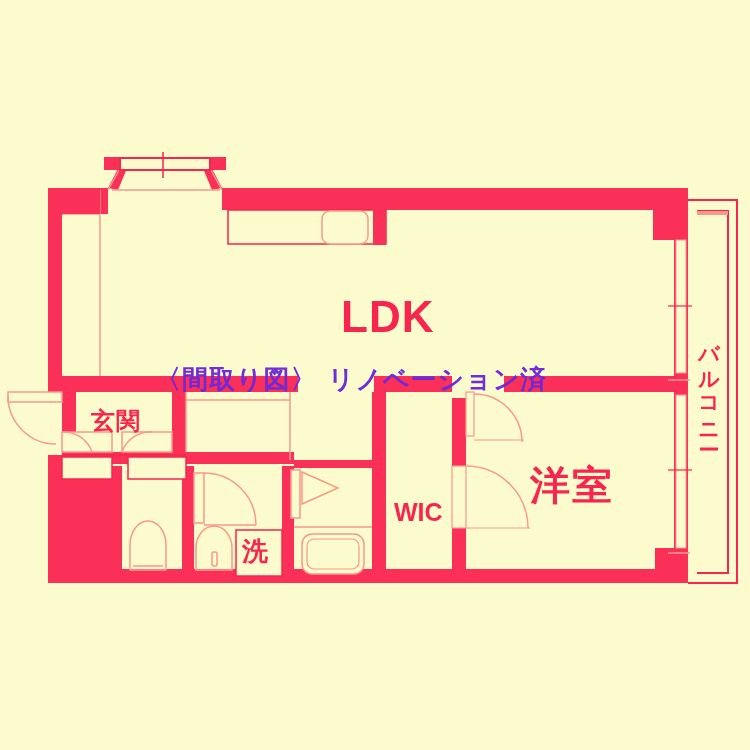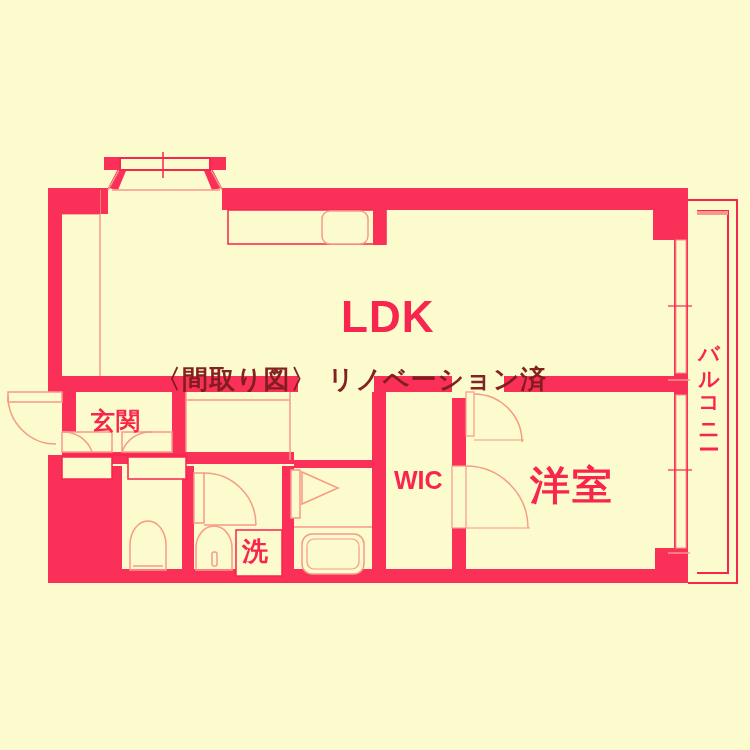--- a/index.html
+++ b/index.html
@@ -38,21 +38,21 @@
   }
   .label-yoshitsu {
     left: 530px;
     top: 465px;
     font-size: 40px;
     letter-spacing: 2px;
     font-family: Liberation Sans, sans-serif;
   }
   .label-wic {
     left: 394px;
-    top: 468px;
+    top: 500px;
     font-size: 25px;
     letter-spacing: 0px;
   }
   .label-genkan {
     left: 91px;
     top: 409px;
     font-size: 24px;
     letter-spacing: 1px;
     font-family: Liberation Serif, serif;
   }
@@ -70,21 +70,21 @@
     writing-mode: vertical-rl;
     text-orientation: upright;
     letter-spacing: 3px;
   }
   .watermark {
     position: absolute;
     left: 155px;
     top: 362px;
     width: 450px;
     height: 30px;
-    color: #7f1d1d;
+    color: #6d28d9;
     font-size: 26px;
     font-weight: 700;
     letter-spacing: 1px;
     white-space: nowrap;
     overflow: hidden;
     opacity: 0.97;
     font-family: "DejaVu Sans", sans-serif;
     pointer-events: none;
   }
 </style>

